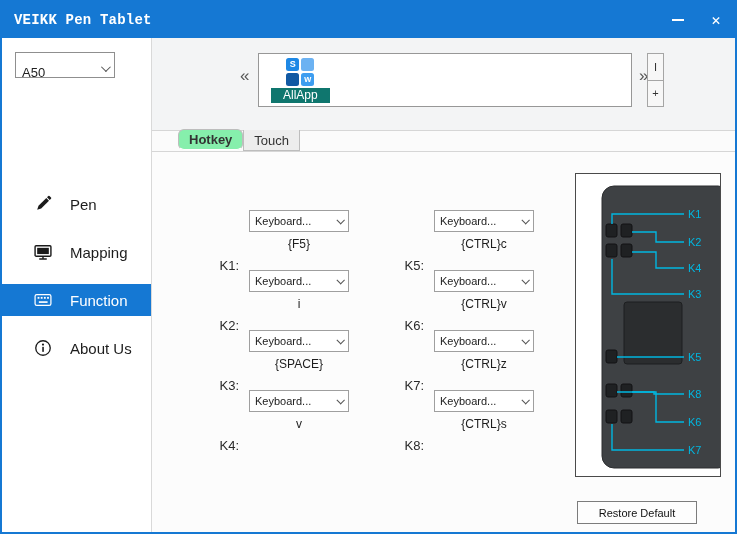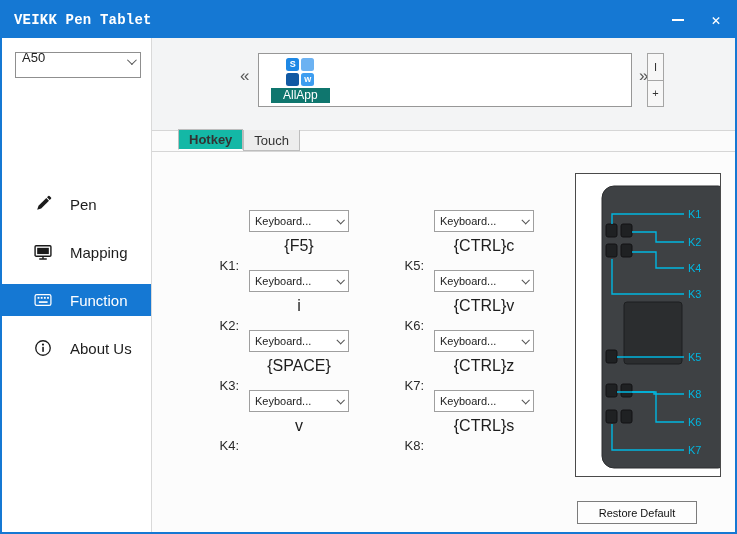--- a/index.html
+++ b/index.html
@@ -23,22 +23,22 @@
   .close-glyph { font-size:15px; font-weight:700; color:#fff; }
 
   
   .body { display:flex; height:494px; }
 
   .sidebar {
     width:150px; background:#ffffff; border-right:1px solid #d9d9d9;
     position:relative; flex:none;
   }
   .device-select {
-    position:absolute; left:13px; top:14px; width:126px; height:24px;
-    background:#fff; border:1px solid #8f8f8f; display:flex; align-items:flex-end;
+    position:absolute; left:13px; top:14px; width:100px; height:24px;
+    background:#fff; border:1px solid #8f8f8f; display:flex; align-items:flex-start;
     padding:12px 6px; font-size:13px; color:#222; cursor:pointer;
   }
   .device-select .chev { margin-left:auto; width:7px; height:7px;
     border-right:1.6px solid #555; border-bottom:1.6px solid #555;
     transform:rotate(45deg) translateY(-2px); }
   .nav { position:absolute; top:150px; left:0; right:0; }
   .nav-item {
     height:32px; display:flex; align-items:center; padding-left:30px;
     margin-bottom:16px; cursor:pointer; color:#1d1d1d; font-size:15px;
   }
@@ -70,40 +70,40 @@
     font-size:11px; color:#333; cursor:pointer; }
   .side-btn + .side-btn { border-top:1px solid #a5a5a5; }
 
   .top-divider { position:absolute; left:0; right:0; top:92px; height:1px; background:#d6d6d6; }
 
   .tabstrip { position:absolute; left:26px; top:92px; display:flex; }
   .tab {
     height:21px; padding:0 10px; font-size:13px; display:flex; align-items:center;
     border:1px solid #bdbdbd; border-top:none; background:#ededed; color:#333; cursor:pointer;
   }
-  .tab.active { background:#14b8a6; border-bottom-color:#fff; font-weight:700; border-top:1px solid #bdbdbd; margin-top:-1px; }
+  .tab.active { background:#86efac; border-bottom-color:#fff; font-weight:700; border-top:1px solid #bdbdbd; margin-top:-1px;border-radius:6px; }
   .tab-underline { position:absolute; left:0; right:0; top:113px; height:1px; background:#d6d6d6; }
 
   .content { position:absolute; left:0; right:0; top:114px; bottom:0; background:#fcfcfc; }
 
   .hk-col { position:absolute; top:58px; }
   .hk-col.c1 { left:55px; }
   .hk-col.c2 { left:240px; }
   .hk-row { position:relative; width:150px; height:60px; }
   .hk-key { position:absolute; left:0; top:4px; width:32px; text-align:right; font-size:13px; color:#2a2a2a;margin-top:44px; }
   .dropdown {
     position:absolute; left:42px; top:0; width:100px; height:22px;
     background:#fff; border:1px solid #9f9f9f; display:flex; align-items:center;
     padding:0 5px; cursor:pointer;
   }
   .dd-text { font-size:11px; color:#222; white-space:nowrap; overflow:hidden; }
   .dd-arrow { margin-left:auto; width:6px; height:6px; flex:none;
     border-right:1.4px solid #555; border-bottom:1.4px solid #555;
     transform:rotate(45deg) translateY(-1px); }
-  .hk-value { position:absolute; left:42px; top:27px; width:100px; text-align:center; font-size:16px; color:#1d1d1d; }
+  .hk-value { position:absolute; left:42px; top:27px; width:100px; text-align:center; font-size:12px; color:#1d1d1d; }
 
   .tablet-panel {
     position:absolute; left:423px; top:21px; width:146px; height:304px;
     background:#fff; border:1px solid #4a4a4a; overflow:hidden;
   }
   .tk-label { fill:#00b6e0; font-family:"Liberation Sans", sans-serif; font-size:11px; }
 
   .restore-btn {
     position:absolute; left:425px; top:349px; width:120px; height:23px;
     background:#fdfdfd; border:1px solid #7c7c7c; font-size:11px; color:#111;

